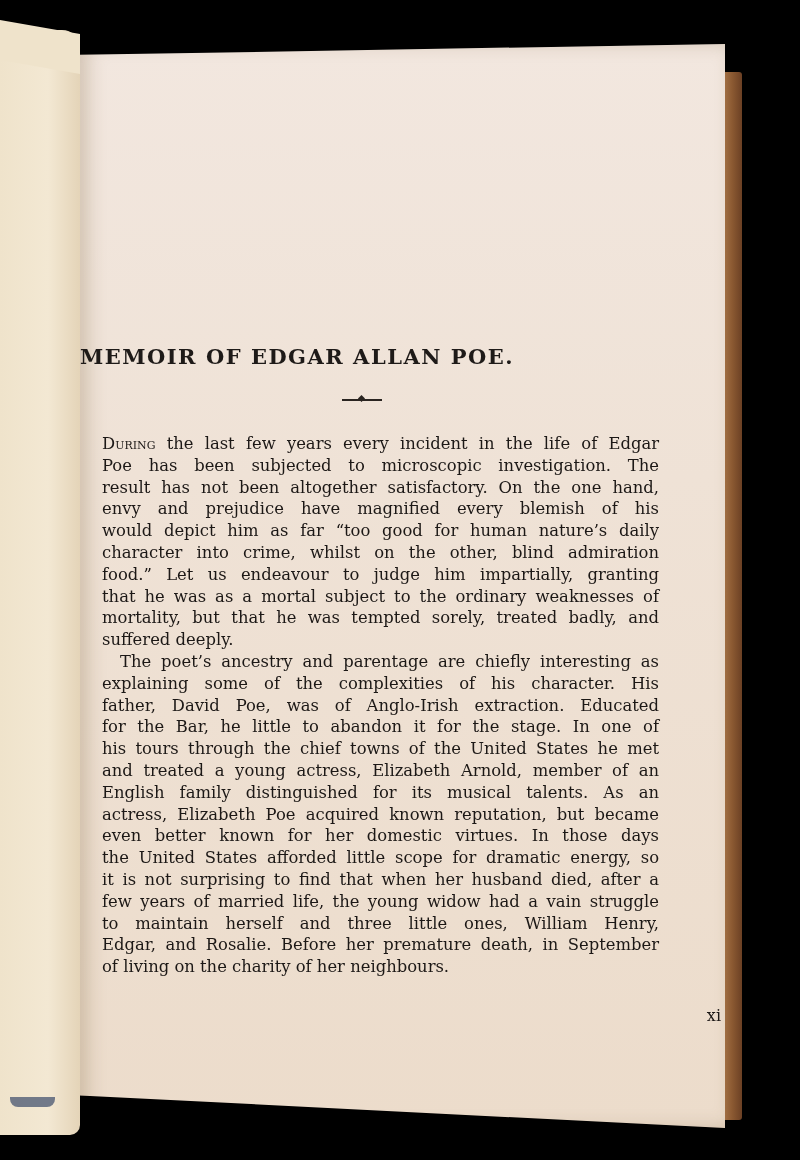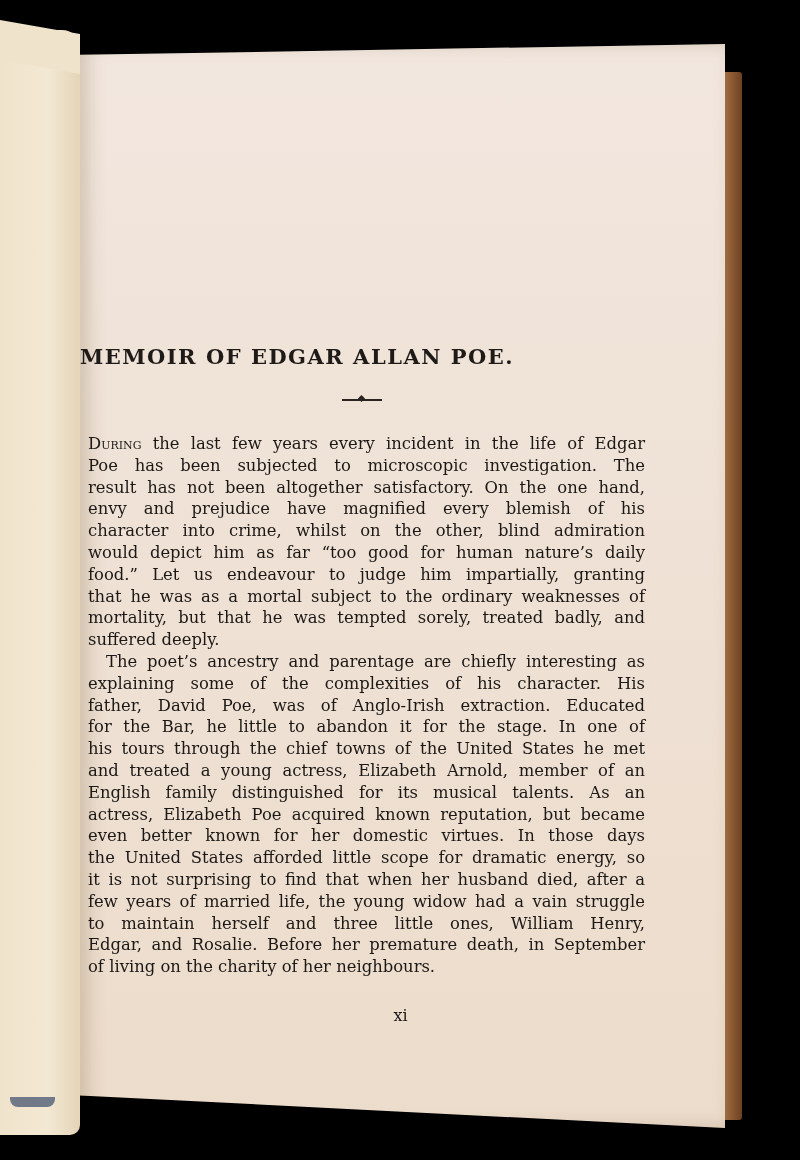--- a/index.html
+++ b/index.html
@@ -40,34 +40,34 @@
     }
     .ornament {
       position: absolute; left: 262px; top: 355px; width: 40px; height: 2px;
       background: #2a2420;
     }
     .ornament-dot {
       position: absolute; left: 279px; top: 352px; width: 5px; height: 5px;
       background: #2a2420; transform: rotate(45deg);
     }
     .body-text {
-      position: absolute; left: 8px; top: 389px; width: 557px;
+      position: absolute; left: 22px; top: 389px; width: 557px;
       font-size: 16.4px; line-height: 21.8px; color: #1c1816;
       text-align: justify;
     }
     .line {
       display: block; white-space: nowrap; text-align: justify;
       text-align-last: justify;
     }
     .line.last { text-align-last: left; }
     .line.indent { padding-left: 18px; }
     .smallcaps { font-variant: small-caps; }
     .folio {
       position: absolute; left: 0; width: 641px; top: 962px;
-      text-align: center; font-size: 16px; color: #1c1816;
+      text-align: right; font-size: 16px; color: #1c1816;
     }
   </style>
 </head>
 <body>
 
 <div class="left-page">
   <div class="binding-blue"></div>
 </div>
 <div class="page-edge"></div>
 
@@ -75,22 +75,22 @@
   <div class="page-title">MEMOIR OF EDGAR ALLAN POE.</div>
   <div class="ornament"></div>
   <div class="ornament-dot"></div>
 
   <div class="body-text">
     <div>
       <span class="line"><span class="smallcaps">During</span><span> the last few years every incident in the life of Edgar</span></span>
       <span class="line">Poe has been subjected to microscopic investigation. The</span>
       <span class="line">result has not been altogether satisfactory. On the one hand,</span>
       <span class="line">envy and prejudice have magnified every blemish of his</span>
+      <span class="line">would depict him as far “too good for human nature’s daily</span>
       <span class="line">character into crime, whilst on the other, blind admiration</span>
-      <span class="line">would depict him as far “too good for human nature’s daily</span>
       <span class="line">food.” Let us endeavour to judge him impartially, granting</span>
       <span class="line">that he was as a mortal subject to the ordinary weaknesses of</span>
       <span class="line">mortality, but that he was tempted sorely, treated badly, and</span>
       <span class="line last">suffered deeply.</span>
     </div>
     <div>
       <span class="line indent">The poet’s ancestry and parentage are chiefly interesting as</span>
       <span class="line">explaining some of the complexities of his character. His</span>
       <span class="line">father, David Poe, was of Anglo-Irish extraction. Educated</span>
       <span class="line">for the Bar, he little to abandon it for the stage. In one of</span>

